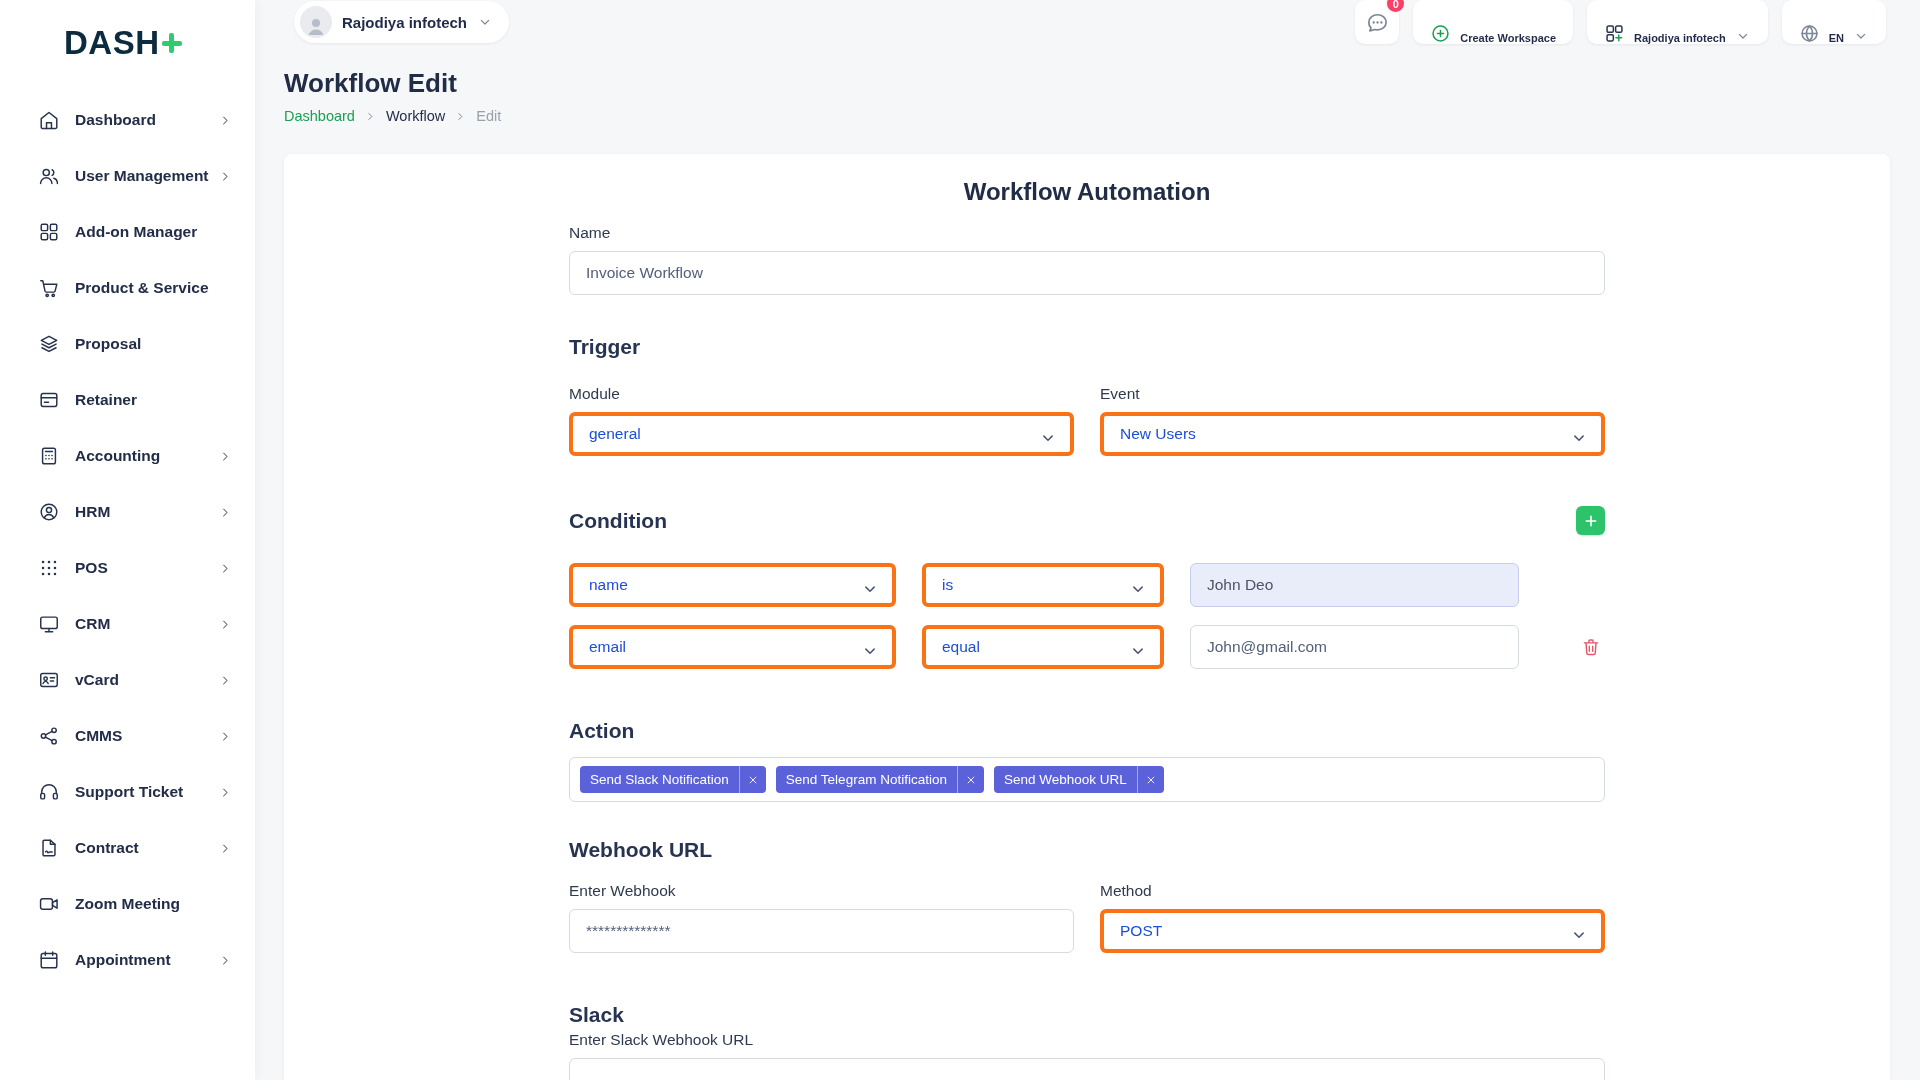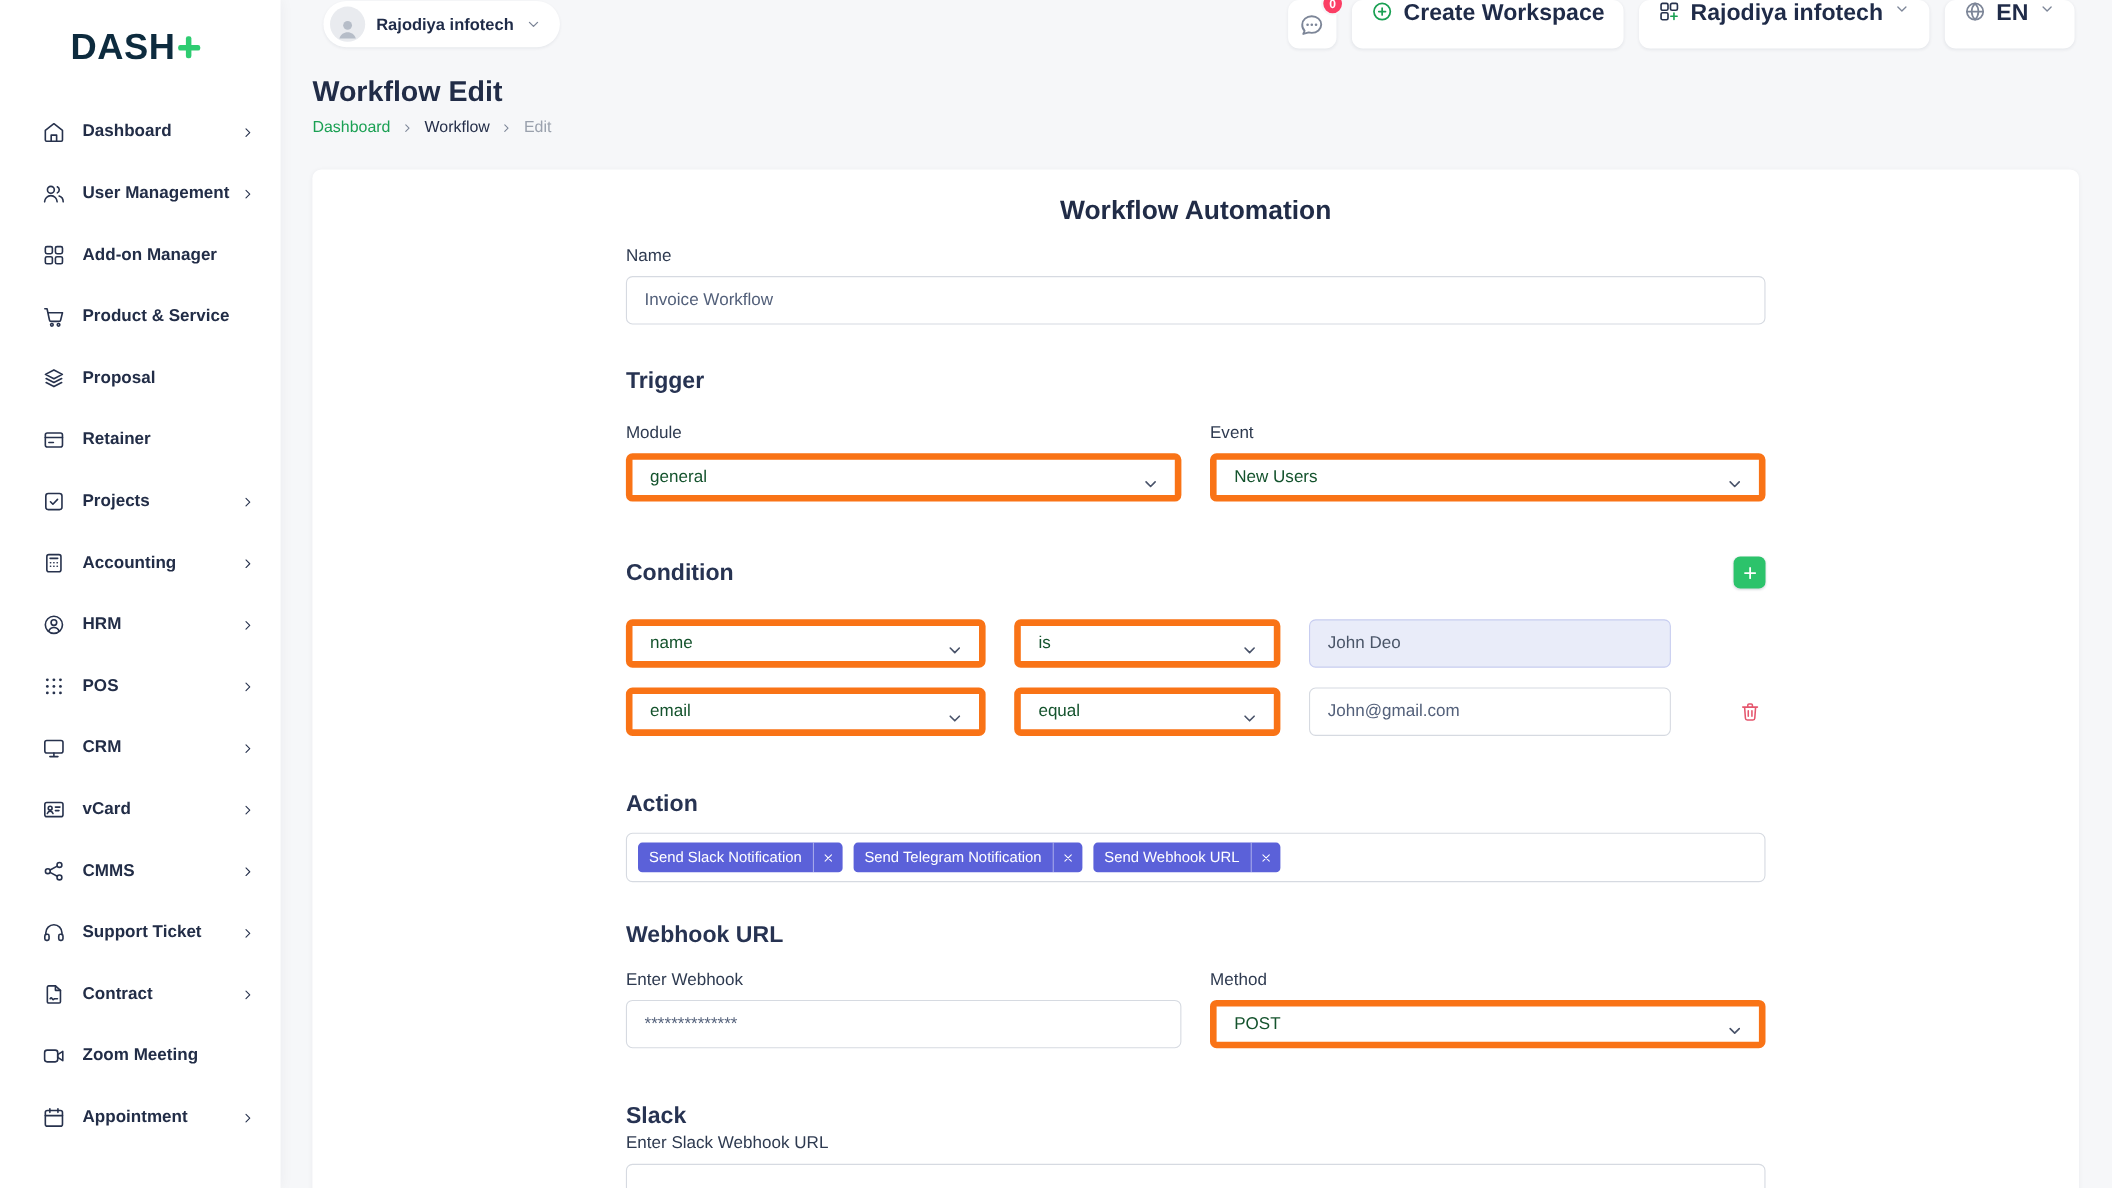--- a/index.html
+++ b/index.html
@@ -38,22 +38,22 @@
   .chev-dn { width:16px; height:16px; }
   svg.gray { fill:none; stroke:#7d8698; stroke-width:1.8; stroke-linecap:round; stroke-linejoin:round; }
   .top-right { margin-left:auto; display:flex; align-items:center; gap:14px; }
   .icon-btn { position:relative; width:44px; height:44px; background:#fff; border-radius:10px;
               display:flex; align-items:center; justify-content:center;
               box-shadow:0 1px 3px rgba(20,30,60,.07); cursor:pointer; }
   .icon-btn svg { width:23px; height:23px; }
   .badge { position:absolute; top:-7px; right:-7px; min-width:21px; height:21px; padding:0 4px;
            border-radius:11px; background:#fb3e64; color:#fff; font-size:11px; font-weight:700;
            display:flex; align-items:center; justify-content:center; border:2.5px solid #f6f7f9; }
-  .pill-btn { display:flex; align-items:flex-start; gap:9px; background:#fff; border-radius:10px; height:44px;
-              padding:0 17px; box-shadow:0 1px 3px rgba(20,30,60,.07); font-size:21px; font-weight:600;
+  .pill-btn { display:flex; align-items:flex-end; gap:9px; background:#fff; border-radius:10px; height:44px;
+              padding:0 17px; box-shadow:0 1px 3px rgba(20,30,60,.07); font-size:11px; font-weight:600;
               color:#1f2b48; cursor:pointer; white-space:nowrap; }
   .pill-btn svg.btn-ic { width:21px; height:21px; }
   svg.green { fill:none; stroke:#1aa053; stroke-width:1.8; stroke-linecap:round; stroke-linejoin:round; }
   svg.navy  { fill:none; stroke:#27324d; stroke-width:1.7; stroke-linecap:round; stroke-linejoin:round; }
 
   
   .content { padding:0 30px 0 29px; flex:1; }
   .page-head { margin-top:24px; }
   .page-title { font-size:26px; font-weight:700; color:#212c47; }
   .breadcrumb { margin-top:9px; display:flex; align-items:center; gap:9px; font-size:14.5px; }
@@ -65,22 +65,22 @@
   .card { margin-top:30px; background:#fff; border-radius:8px; box-shadow:0 1px 5px rgba(20,30,60,.05);
           padding:24px 0 80px; height:1400px; }
   .form { width:1036px; margin:0 auto; }
   .form-title { text-align:center; font-size:24px; font-weight:700; color:#212c47; }
 
   .lbl { display:block; font-size:15.5px; color:#2e3a50; margin-bottom:9px; }
   .txt-input { width:100%; height:44px; border:1px solid #d6dae1; border-radius:6px; background:#fff;
                font-size:15.5px; color:#53607a; padding:0 16px; outline:none;
                font-family:"Liberation Sans", sans-serif; }
   .txt-input.highlight { background:#e9ecf9; border-color:#c7cdf0; color:#4a5568; }
-  .select { position:relative; width:100%; height:44px; border:6px solid #f97316; border-radius:6px;
-            background:#fff; font-size:15.5px; color:#14532d; padding:0 40px 0 16px;
+  .select { position:relative; width:100%; height:44px; border:4px solid #f97316; border-radius:6px;
+            background:#fff; font-size:15.5px; color:#1d4ed8; padding:0 40px 0 16px;
             display:flex; align-items:center; cursor:pointer; }
   .select .sel-chev { position:absolute; right:13px; top:13px; width:18px; height:18px; }
   svg.sel { fill:none; stroke:#49536a; stroke-width:2; stroke-linecap:round; stroke-linejoin:round; }
 
   .grp-name { margin-top:18px; }
   .section-h { font-size:21px; font-weight:700; color:#273352; }
   .sec-trigger { margin-top:40px; margin-bottom:26px; }
   .grid2 { display:grid; grid-template-columns:1fr 1fr; gap:26px; }
 
   .cond-head { margin-top:50px; margin-bottom:28px; display:flex; align-items:center; justify-content:space-between; }
@@ -184,32 +184,20 @@
             <svg class="ln" viewBox="0 0 24 24">
               <rect x="3.5" y="5" width="17" height="14" rx="2"></rect>
               <path d="M3.5 9.5h17"></path>
               <path d="M7 14.5h4.5"></path>
             </svg>
           </span>
         <span class="nav-label">Retainer</span>
       </div>
 
 
-      <div class="nav-item">
-        <span class="nav-ic">
-            <svg class="ln" viewBox="0 0 24 24">
-              <rect x="4" y="4" width="16" height="16" rx="2.5"></rect>
-              <path d="m8.6 12.2 2.4 2.4 4.6-4.8"></path>
-            </svg>
-          </span>
-        <span class="nav-label">Projects</span>
-        <svg class="ln nav-chev" viewBox="0 0 24 24">
-            <path d="m9 6.5 5.5 5.5L9 17.5"></path>
-          </svg>
-      </div>
 
       <div class="nav-item">
         <span class="nav-ic">
             <svg class="ln" viewBox="0 0 24 24">
               <rect x="5" y="3.5" width="14" height="17" rx="2"></rect>
               <path d="M8.2 7.2h7.6"></path>
               <path d="M8.6 11.5h.2M11.9 11.5h.2M15.2 11.5h.2M8.6 15h.2M11.9 15h.2M15.2 15h.2"></path>
             </svg>
           </span>
         <span class="nav-label">Accounting</span>

